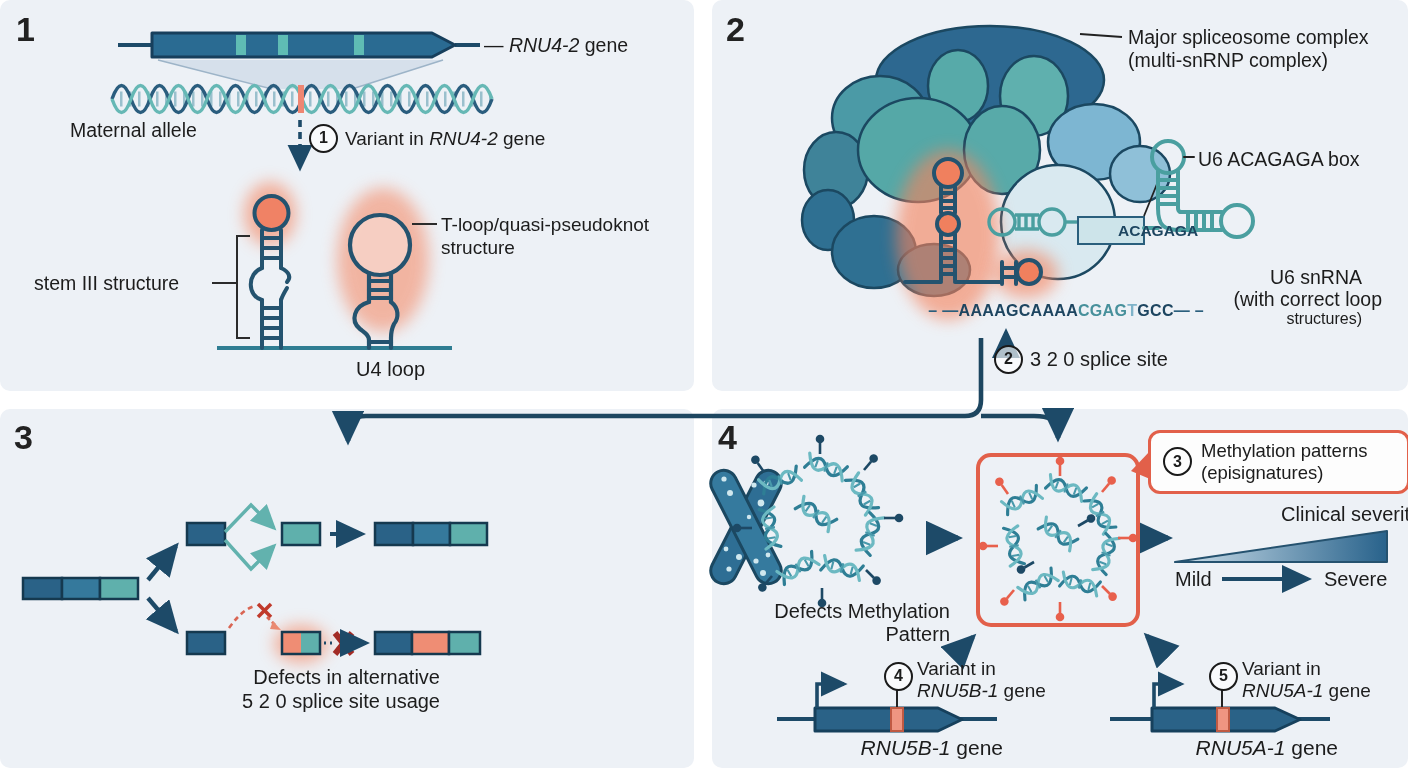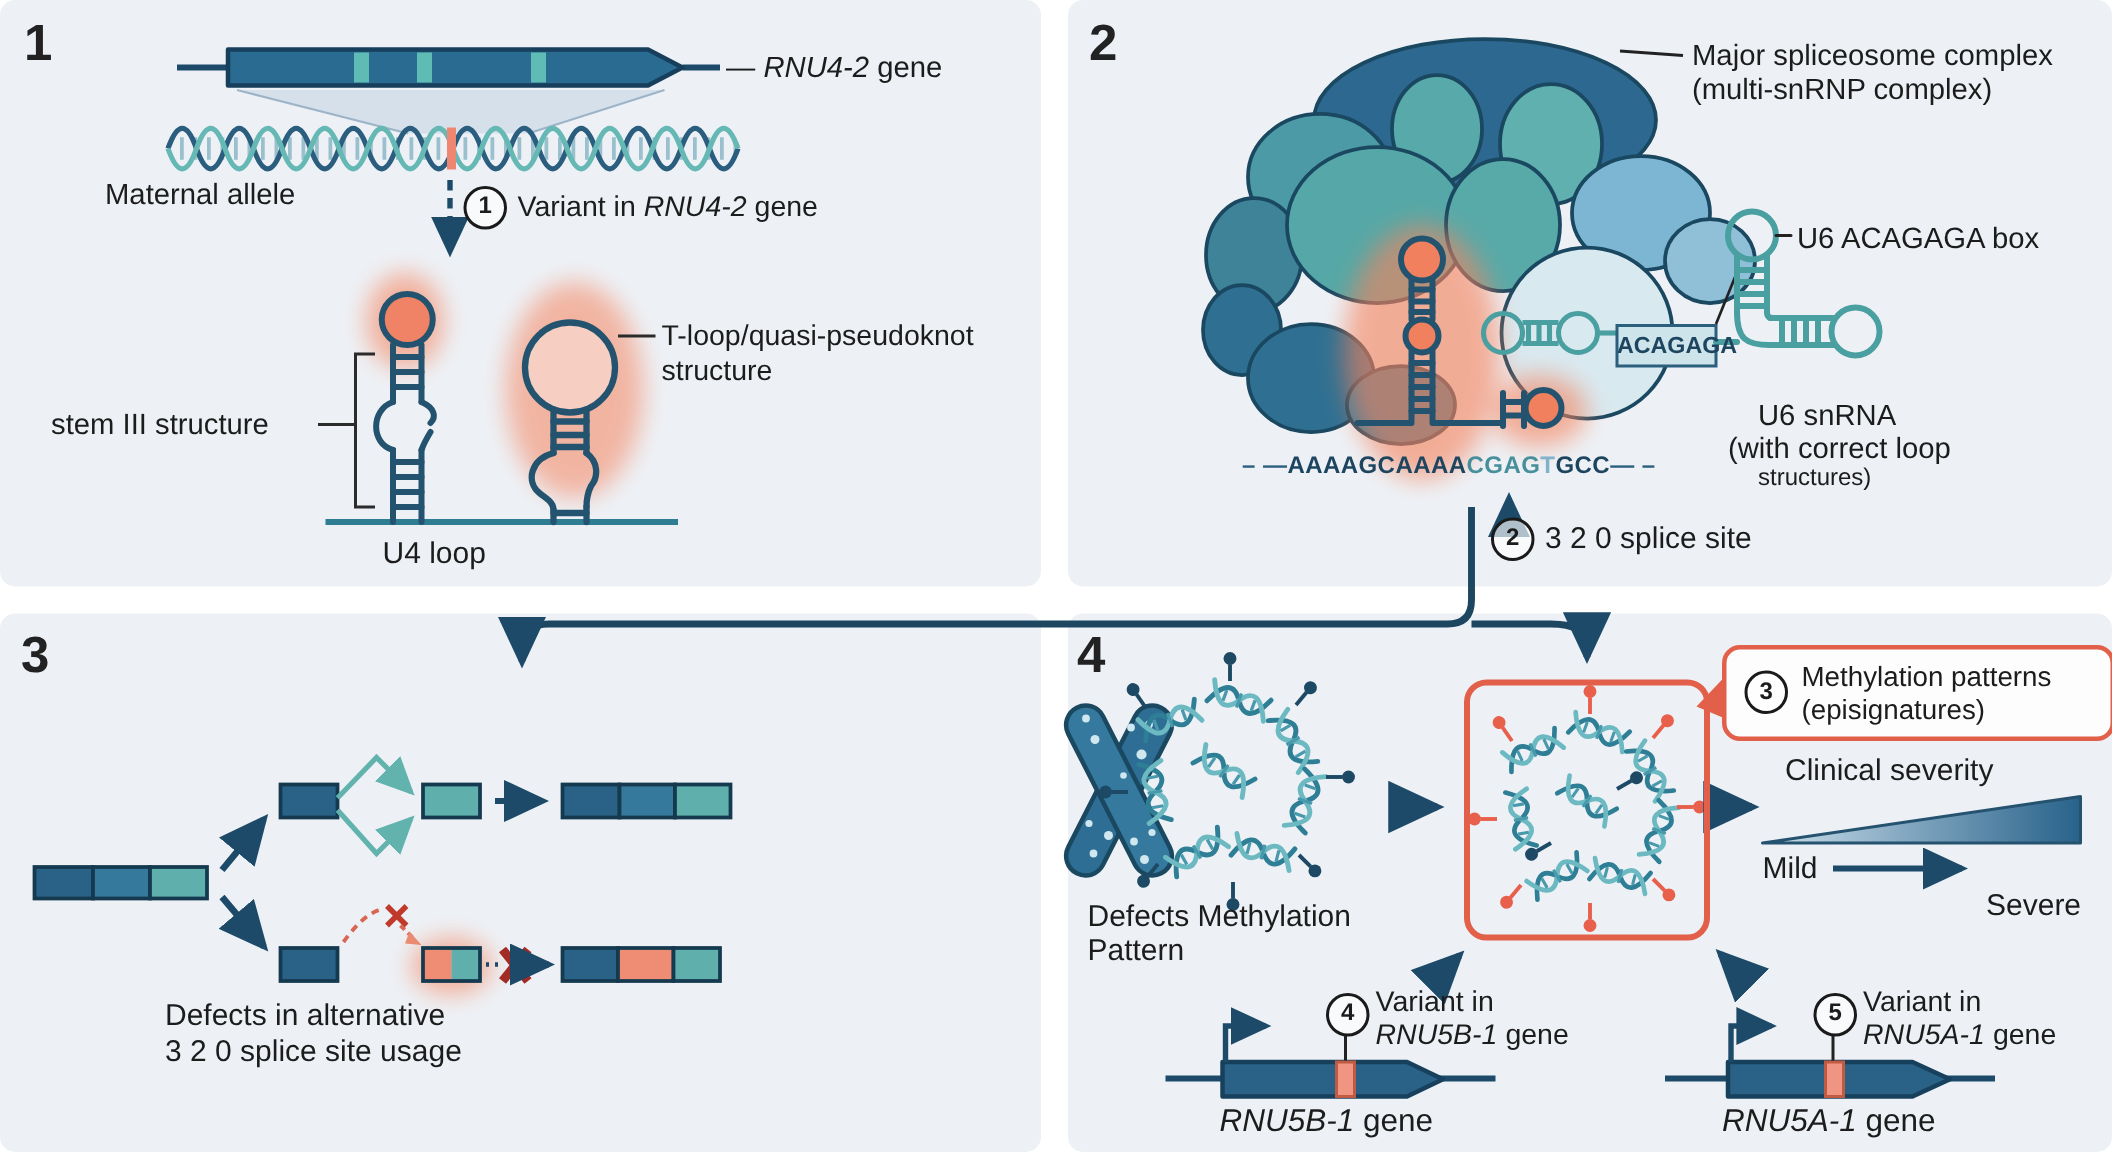--- a/index.html
+++ b/index.html
@@ -1,21 +1,21 @@
 <!DOCTYPE html>
 <html><head>
 <meta charset="utf-8">
 <style>
   html,body{margin:0;padding:0;background:#ffffff;}
   #canvas{position:relative;width:1408px;height:768px;background:#ffffff;overflow:hidden;
           font-family:"Liberation Sans", sans-serif;color:#1c1c1c;}
   .panel{position:absolute;background:#edf1f6;border-radius:10px;}
   #art{position:absolute;left:0;top:0;z-index:2;}
   .t{position:absolute;z-index:3;font-size:19px;line-height:1.15;white-space:nowrap;color:#1c1c1c;}
-  .tc{text-align:left;white-space:normal;}
+  .tc{text-align:right;white-space:normal;margin-left:40px;}
   .pnum{font-size:34px;font-weight:800;color:#222;}
   .step{display:flex;align-items:center;gap:7px;}
   .stepnum{display:inline-flex;width:25px;height:25px;min-width:25px;border:2.4px solid #1a1a1a;
            border-radius:50%;align-items:center;justify-content:center;font-weight:700;
            font-size:16px;background:rgba(255,255,255,.65);}
   .seq{font-weight:600;letter-spacing:.3px;font-size:16px;color:#1d4560;}
   .seq .mid{color:#47909b;} .seq .tt{color:#7fb3c9;} .seq .dsh{color:#2a5f7d;}
   .redbox{position:absolute;z-index:2;border:4px solid #e2604a;border-radius:15px;background:transparent;}
   .callout{position:absolute;z-index:3;border:3.5px solid #e2604a;border-radius:12px;background:#fdfdfd;
            display:flex;align-items:center;gap:9px;padding:7px 12px;}
@@ -391,36 +391,36 @@
   <div class="t tc" style="left:1172px;top:310px;width:150px;font-size:16px;">structures)</div>
   <div class="t tc seq" style="left:828px;top:302px;width:336px;">
     <span class="dsh">– —</span><span>AAAAGCAAAA</span><span class="mid">CGAG</span><span class="tt">T</span><span>GCC</span><span class="dsh">— –</span>
   </div>
   <div class="t step" style="left:994px;top:345px;">
     <span class="stepnum">2</span>
     <span class="lbl20">3 2 0 splice site</span>
   </div>
 
   <div class="t tc lbl20" style="left:110px;top:666px;width:290px;">Defects in alternative</div>
-  <div class="t tc lbl20" style="left:110px;top:690px;width:290px;">3 2 0 splice site usage</div>
+  <div class="t tc lbl20" style="left:110px;top:690px;width:290px;">5 2 0 splice site usage</div>
 
   <div class="t tc lbl20" style="left:725px;top:600px;width:185px;">Defects Methylation</div>
   <div class="t tc lbl20" style="left:725px;top:623px;width:185px;">Pattern</div>
 
   <div class="callout" style="left:1148px;top:430px;width:232px;">
     <span class="stepnum">3</span>
     <span class="lines">
       <span>Methylation patterns</span><br>
       <span>(episignatures)</span>
     </span>
   </div>
 
   <div class="t tc lbl20" style="left:1190px;top:503px;width:190px;">Clinical severity</div>
   <div class="t lbl20" style="left:1175px;top:568px;">Mild</div>
-  <div class="t lbl20" style="left:1324px;top:568px;margin-top:25px;">Severe</div>
+  <div class="t lbl20" style="left:1324px;top:568px;">Severe</div>
 
   <div class="t" style="left:884px;top:662px;">
     <span class="stepnum">4</span>
   </div>
   <div class="t" style="left:917px;top:658px;">
     <span>Variant in</span><br>
     <i>RNU5B-1</i><span> gene</span>
   </div>
   <div class="t tc glab" style="left:813px;top:736px;width:150px;">
     <i>RNU5B-1</i><span> gene</span>

